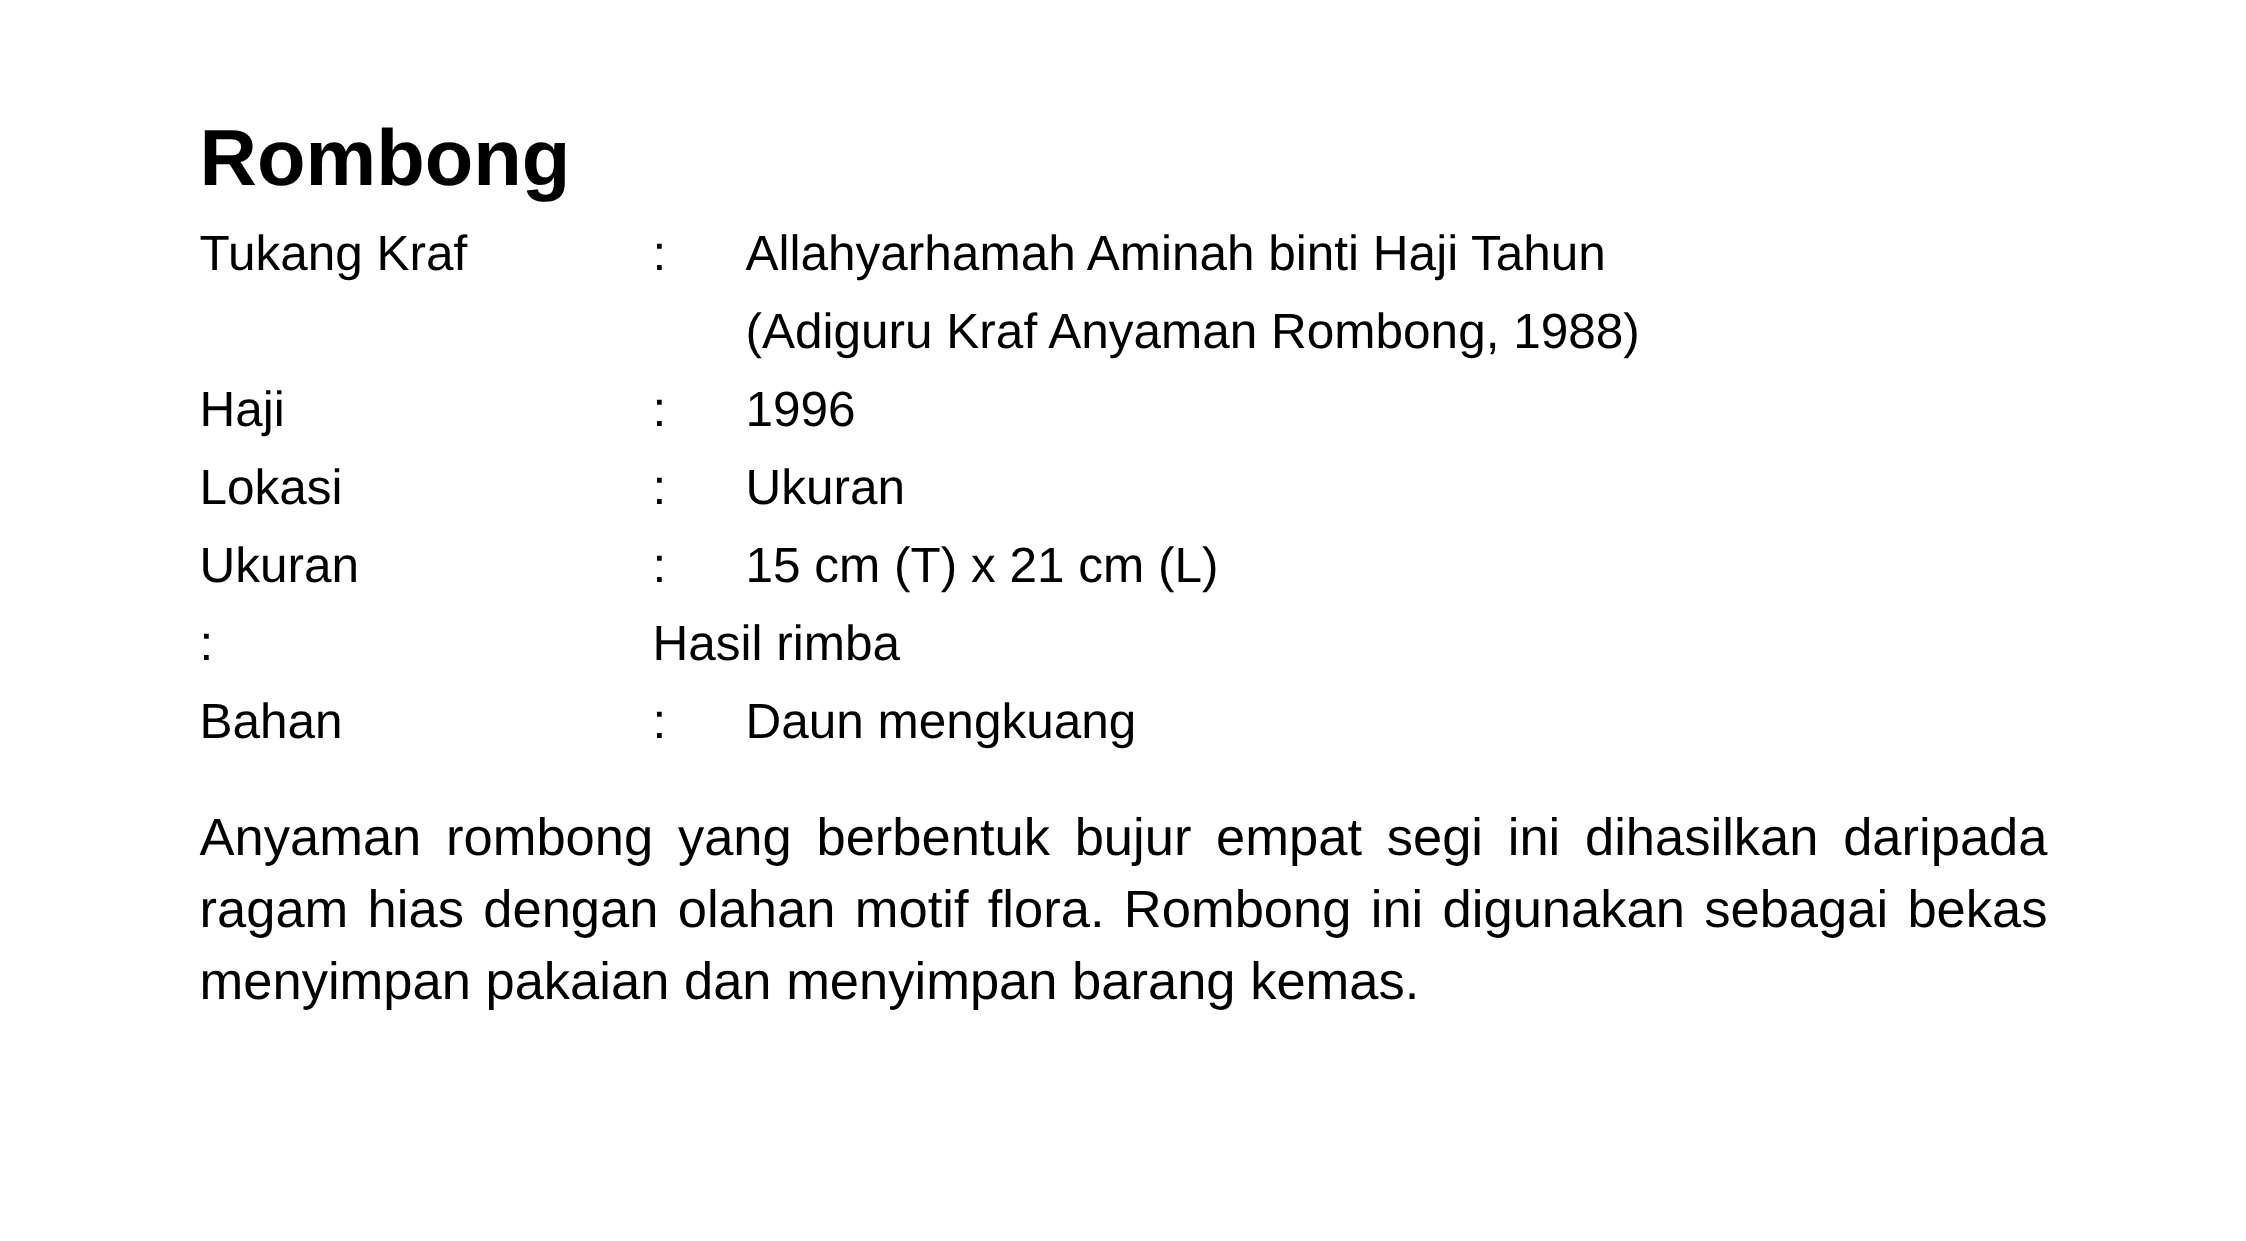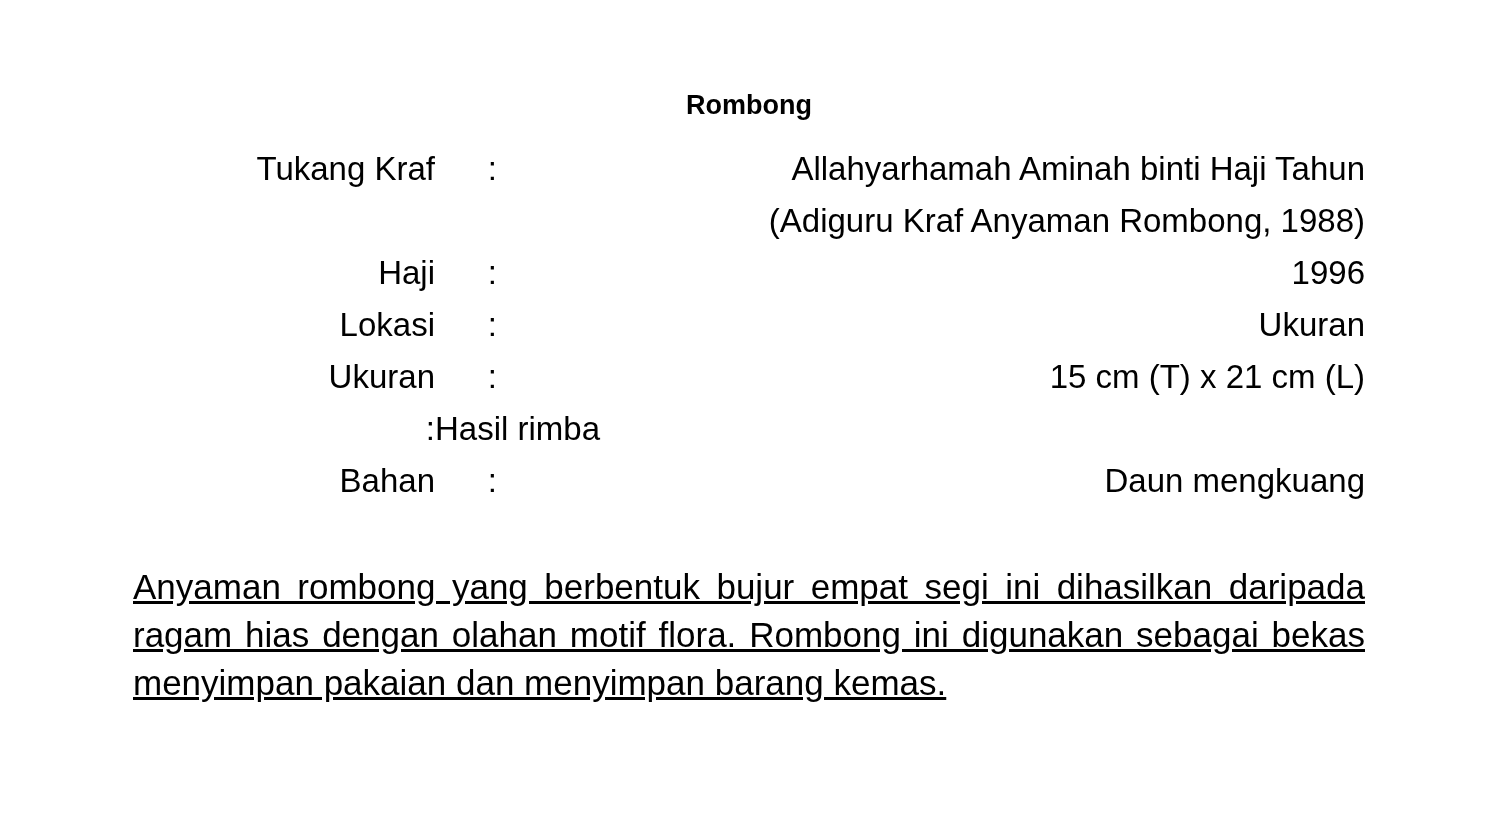--- a/index.html
+++ b/index.html
@@ -17,45 +17,42 @@
   .slide {
     position: relative;
     width: 1497px;
     height: 827px;
     box-sizing: border-box;
     padding: 82px 132px 0 133px;
     background: #ffffff;
   }
   .title {
     margin: 0 0 14px 0;
-    font-size: 27px;
+    font-size: 53px;
     font-weight: 700;
     line-height: 47px;
     letter-spacing: 0px;
-    text-align: center;
   }
   .fields {
     font-size: 33px;
     line-height: 52px;
   }
   .field-row {
     display: grid;
     grid-template-columns: 302px 62px 1fr;
     align-items: baseline;
   }
   .field-label, .field-colon, .field-value {
     white-space: nowrap;
-    text-align: right;
   }
   .description {
-    margin-top: 56px;
+    margin-top: 28px;
     width: 1232px;
     font-size: 35px;
     line-height: 48px;
-    text-decoration: underline;
   }
   .description .para-line {
     text-align: justify;
     text-align-last: justify;
   }
   .description .para-line.last {
     text-align: right;
     text-align-last: left;
   }
 </style>

